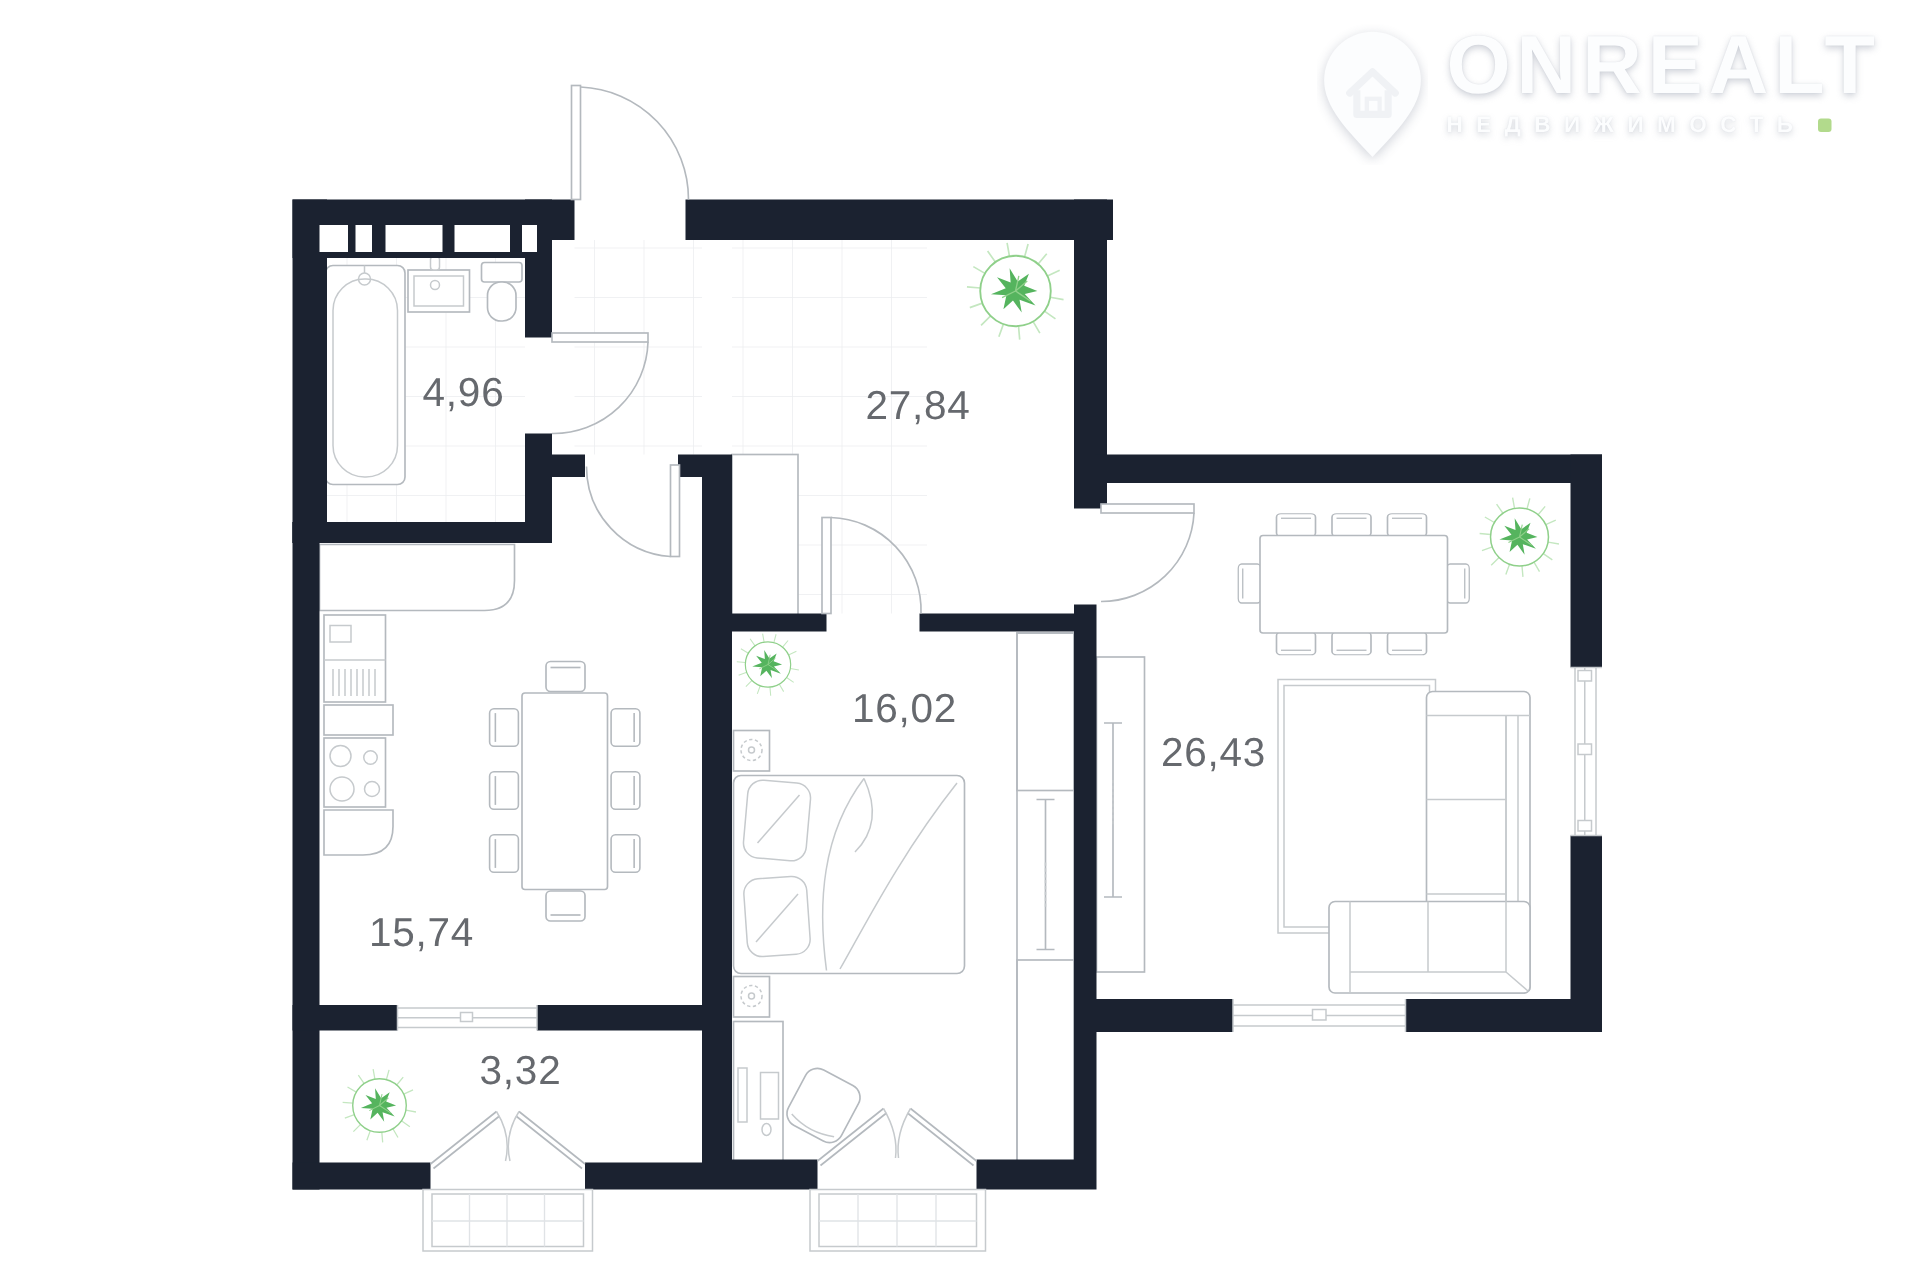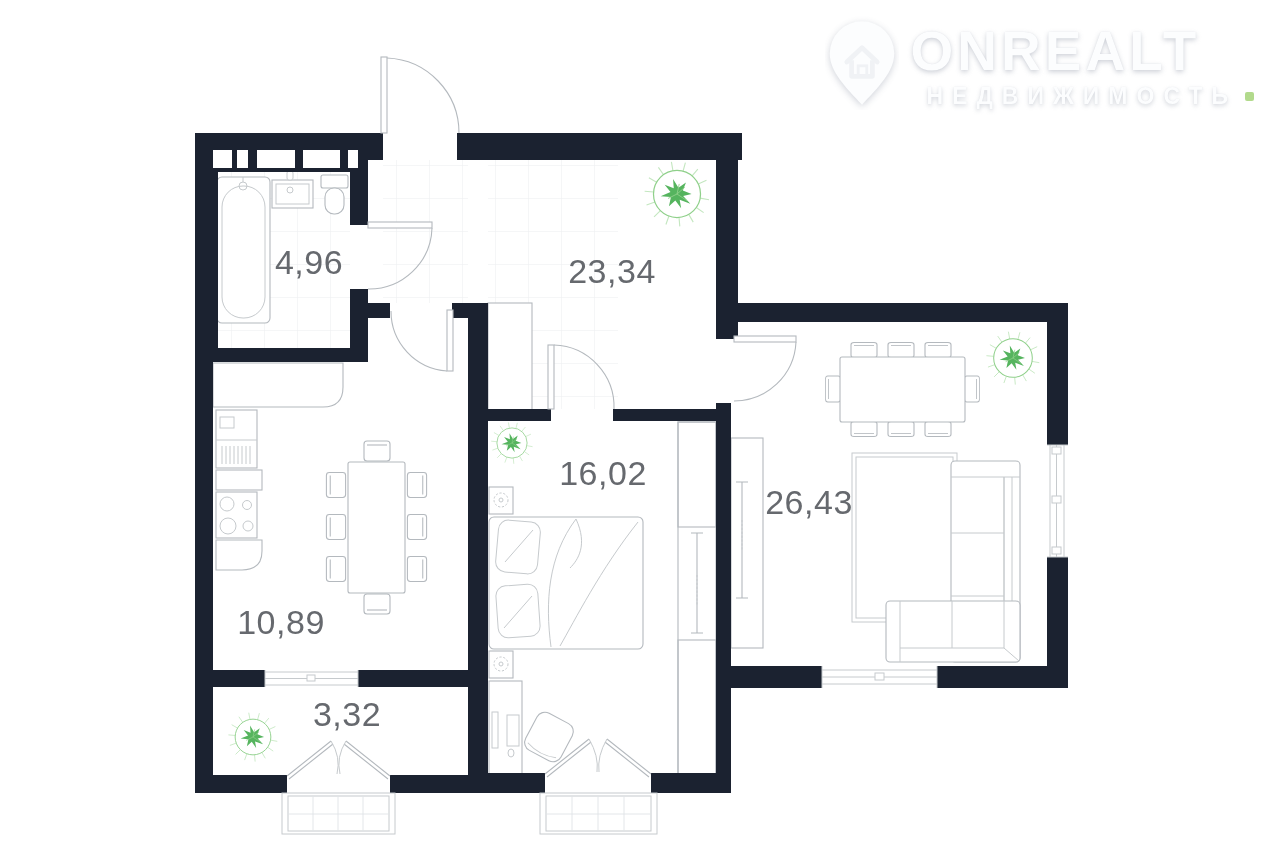--- a/index.html
+++ b/index.html
@@ -15,29 +15,29 @@
   .softf{fill:#fff;stroke:var(--line_soft,#c6cacd);stroke-width:1;}
   .tileline{stroke:var(--tile,#ebedf0);stroke-width:1;fill:none;}
   .hatchline{stroke:var(--hatch,#cfd3d7);stroke-width:.8;fill:none;}
   .gridline{stroke:#e0e3e6;stroke-width:.9;fill:none;}
   .plant-spike{stroke:var(--plant_light,#c4e7c0);stroke-width:1;fill:none;}
   .plant-ring{fill:#fff;stroke:var(--plant,#8fd08a);stroke-width:1.1;}
   .plant-burst{fill:var(--plant_dark,#55b45e);}
   .plant-vein{stroke:var(--plant,#8fd08a);stroke-width:.8;fill:none;}
   .dash{stroke-dasharray:2.2 1.7;}
 
-  .area-label{position:absolute;transform:translate(-50%,-50%);font-size:34px;color:var(--label,#66696e);letter-spacing:.5px;white-space:nowrap;}
+  .area-label{position:absolute;transform:translate(-50%,-50%);font-size:27px;color:var(--label,#66696e);letter-spacing:.5px;white-space:nowrap;}
 
   
-  .logo{position:absolute;top:16px;right:26px;display:flex;align-items:flex-end;gap:12px;color:var(--logo,#fcfdfe);}
+  .logo{position:absolute;top:16px;right:26px;display:flex;align-items:flex-start;gap:12px;color:var(--logo,#fcfdfe);}
   .logo .brand{font-size:55px;font-weight:bold;letter-spacing:4px;line-height:1;
     text-shadow:0 2px 5px rgba(148,156,170,.45),0 0 1px rgba(190,195,205,.4);}
   .logo .tagline-row{display:flex;align-items:center;gap:8px;margin-top:4px;}
-  .logo .tagline{font-size:23px;font-weight:bold;letter-spacing:9px;
-    text-shadow:0 2px 4px rgba(148,156,170,.4),0 0 1px rgba(190,195,205,.35);margin-left:16px;}
+  .logo .tagline{font-size:15px;font-weight:bold;letter-spacing:9px;
+    text-shadow:0 2px 4px rgba(148,156,170,.4),0 0 1px rgba(190,195,205,.35);}
   .logo .accent-dot{width:9px;height:9px;border-radius:2px;background:var(--logo_accent,#a5d378);opacity:.85;}
 </style>
 </head>
 <body>
 
 <div class="stage">
 
   <svg class="plan" width="1280" height="854" viewBox="0 0 1280 854">
     <defs>
       <pattern id="xh" width="11" height="11" patternUnits="userSpaceOnUse">
@@ -316,22 +316,22 @@
       <path d="M572,796 V831 M598,796 V831 M624,796 V831 M546,814 H651" class="gridline"></path>
     </g>
 
     <use href="#plantSym" transform="translate(677 194) scale(1.12)"></use>
     <use href="#plantSym" transform="translate(512 443) scale(.72)"></use>
     <use href="#plantSym" transform="translate(1013 358) scale(.92)"></use>
     <use href="#plantSym" transform="translate(253 737) scale(.85)"></use>
   </svg>
 
   <div class="area-label" style="left:309px;top:262px">4,96</div>
-  <div class="area-label" style="left:612px;top:271px">23,34</div>
-  <div class="area-label" style="left:281px;top:622px">10,89</div>
+  <div class="area-label" style="left:612px;top:271px">27,84</div>
+  <div class="area-label" style="left:281px;top:622px">15,74</div>
   <div class="area-label" style="left:603px;top:473px">16,02</div>
   <div class="area-label" style="left:809px;top:502px">26,43</div>
   <div class="area-label" style="left:347px;top:714px">3,32</div>
 
   <div class="logo">
     <svg width="74" height="94" viewBox="0 0 78 96">
       <path d="M39 92 C22 74 5 57 5 38 A34 34 0 1 1 73 38 C73 57 56 74 39 92 Z" fill="#fcfdfe" style="filter:drop-shadow(0 2px 4px rgba(150,158,172,.45))"></path>
       <path d="M23,47 L39,32 L55,47" fill="none" stroke="#f0f2f5" stroke-width="5" stroke-linecap="round" stroke-linejoin="round"></path>
       <path d="M28,45 V62 H50 V45" fill="none" stroke="#f0f2f5" stroke-width="5" stroke-linejoin="round"></path>
       <rect x="35" y="51" width="9" height="11" fill="none" stroke="#f0f2f5" stroke-width="3"></rect>

